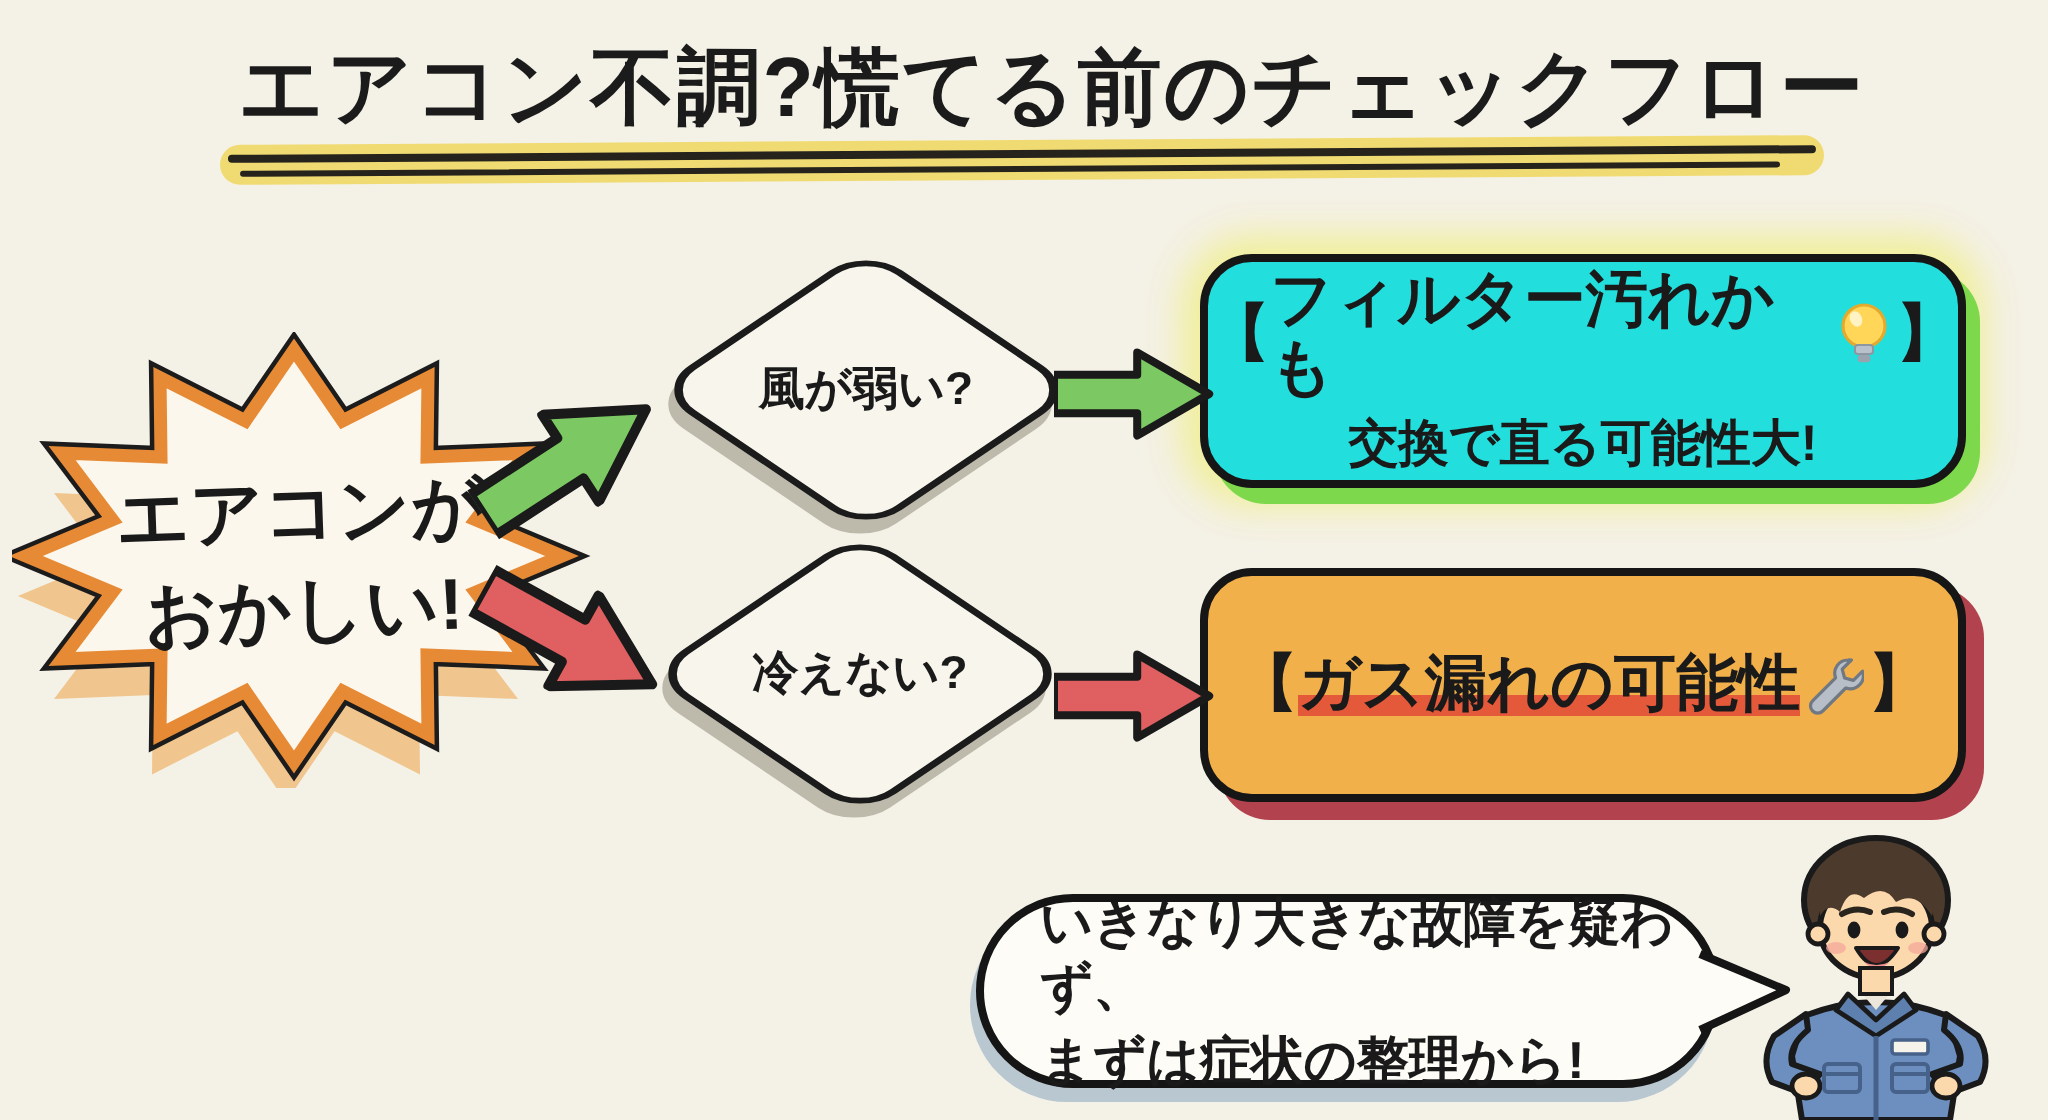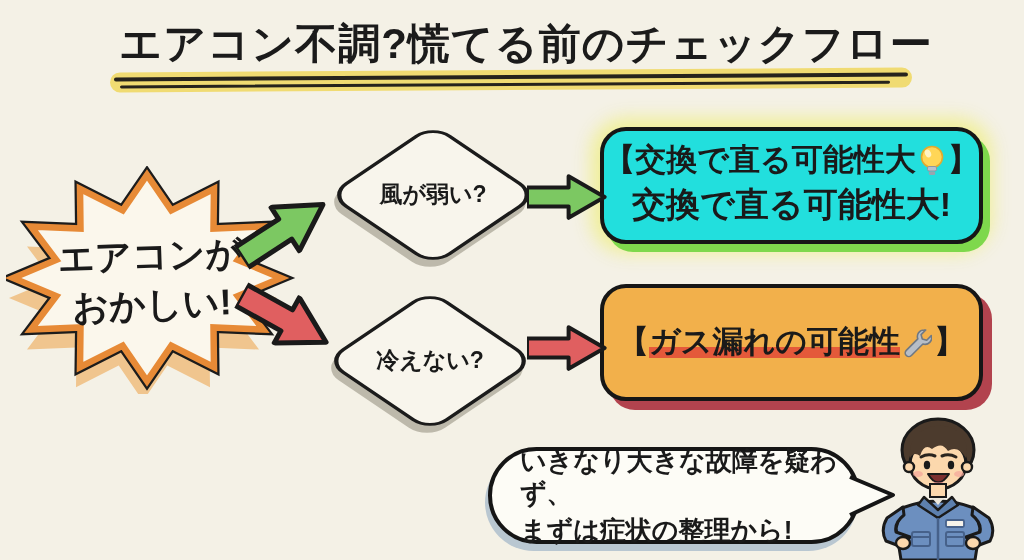--- a/index.html
+++ b/index.html
@@ -40,21 +40,21 @@
   .arrow { width:100px; height:56px; z-index:3; }
   .arrow svg { display:block; width:100%; height:100%; }
   .arrow-green-diag { left:240px; top:224px; transform:rotate(-33deg); transform-origin:10px 28px; }
   .arrow-red-diag   { left:240px; top:272px; transform:rotate(29deg);  transform-origin:10px 28px; }
   .arrow-green-h    { left:527px; top:170px; width:80px; height:54px; }
   .arrow-red-h      { left:527px; top:321px; width:80px; height:54px; }
 
   
   .diamond-wrap { width:214px; height:146px; z-index:2; filter:drop-shadow(-3px 7px 0 #bdb9ab); }
   .diamond-1 { left:326px; top:122px; }
-  .diamond-2 { left:323px; top:288px; }
+  .diamond-2 { left:323px; top:264px; }
   .diamond-shape {
     position:absolute; left:54px; top:20px; width:106px; height:106px;
     background:#f8f5ec; border:3px solid #1b1b1b; border-radius:18px;
     transform:scale(1.42,0.96) rotate(45deg);
   }
   .diamond-label {
     position:absolute; inset:0; display:flex; flex-direction:column;
     align-items:center; justify-content:center; gap:3px;
     font-size:23px; font-weight:800; line-height:1.3; text-align:center;
   }
@@ -69,21 +69,21 @@
     left:600px; top:127px; background:#22dfdd;
     box-shadow:7px 8px 0 #7ed84c, 0 0 18px 9px rgba(240,238,143,0.9);
   }
   .result-gas {
     left:600px; top:284px; background:#f2b04b;
     box-shadow:9px 9px 0 #b2434e;
   }
   .result-line1 {
     display:flex; align-items:center; font-size:31px; font-weight:800; line-height:1.1;
   }
-  .result-line2 { font-size:34px; font-weight:800; }
+  .result-line2 { font-size:25px; font-weight:800; }
   .underline-red {
     background:linear-gradient(to bottom, transparent 64%, #e4593a 64%, #e4593a 94%, transparent 94%);
     text-align:right;
   }
   .inline-icon { display:inline-flex; margin:0 2px; }
 
   
   .advice-bubble {
     left:488px; top:447px; width:372px; height:97px;
     background:#fdfcf6; border:4px solid #151515; border-radius:52px;
@@ -149,21 +149,21 @@
 <div class="abs diamond-wrap diamond-2">
   <div class="diamond-shape"></div>
   <div class="diamond-label">
     <span>冷えない?</span>
   </div>
 </div>
 
 <div class="abs result-card result-filter">
   <div class="result-line1">
     <span>【</span>
-      <span>交換で直る可能性大</span>
+      <span>フィルター汚れかも</span>
       <span class="inline-icon">
         <svg width="28" height="32" viewBox="0 0 28 32">
           <circle cx="14" cy="12" r="10.5" fill="#ffd657" stroke="#e3aa2e" stroke-width="1.6"></circle>
           <ellipse cx="10" cy="8.5" rx="3" ry="4" fill="#fff3c4" transform="rotate(-25 10 8.5)"></ellipse>
           <rect x="9.5" y="21.5" width="9" height="4.5" rx="1.4" fill="#b9c2cc" stroke="#8d97a2" stroke-width="1"></rect>
           <rect x="10.8" y="26.5" width="6.4" height="3.6" rx="1.6" fill="#9aa4ae"></rect>
         </svg>
       </span>
       <span>】</span>
   </div>

